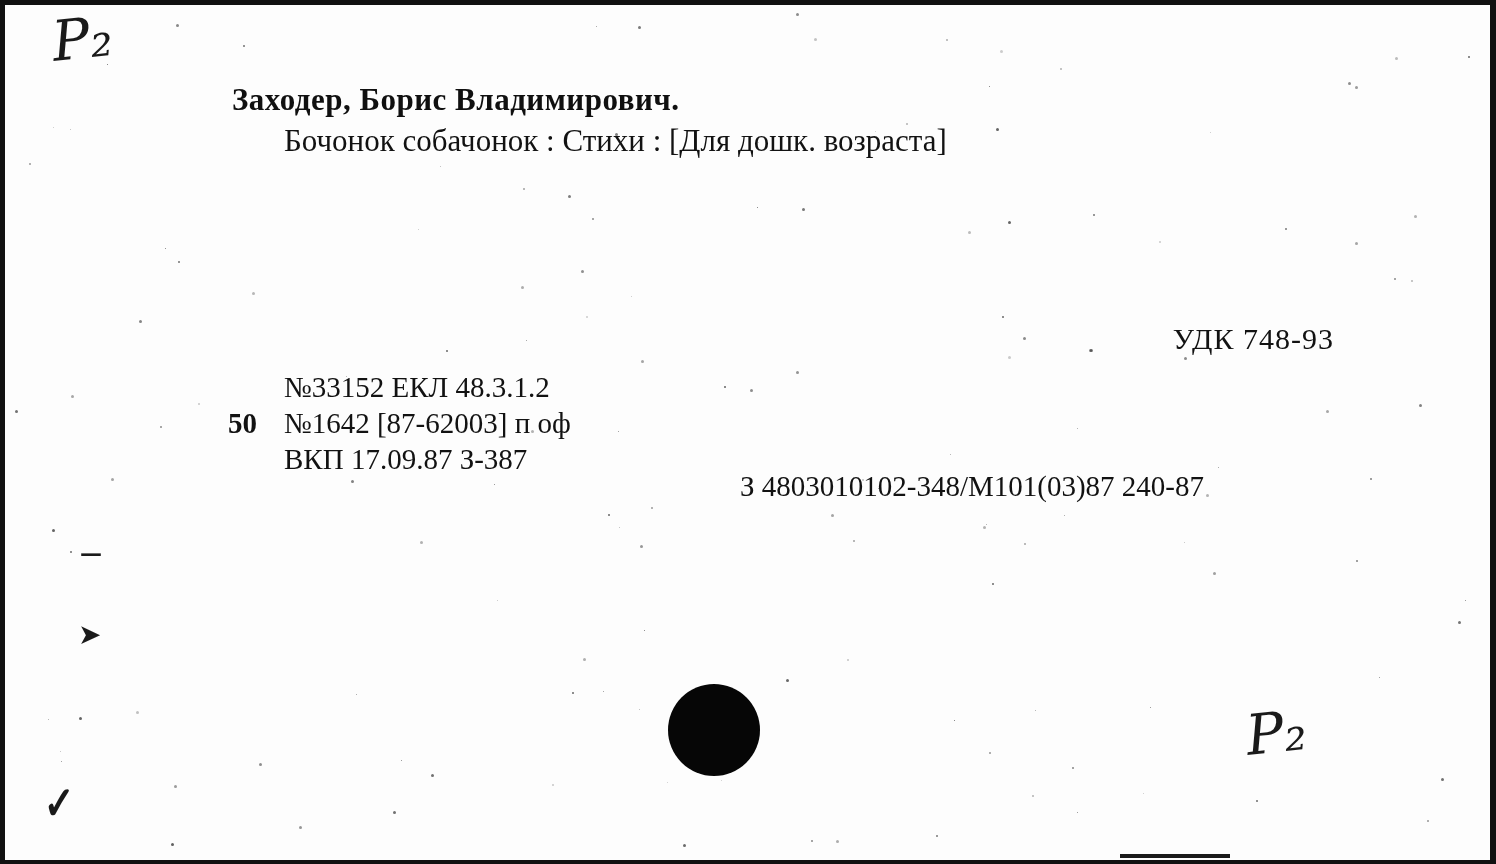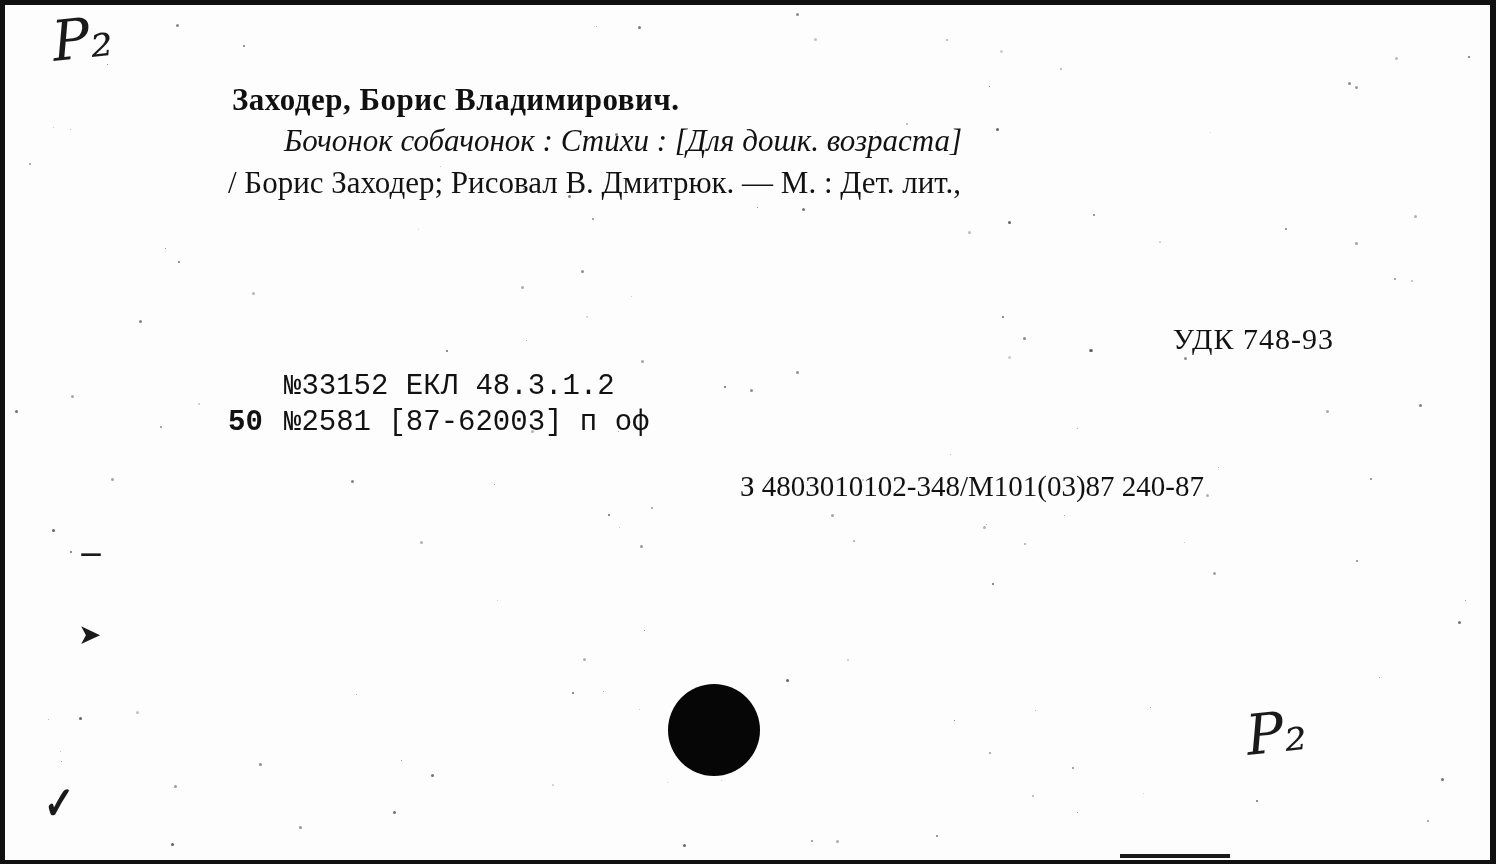--- a/index.html
+++ b/index.html
@@ -65,21 +65,20 @@
     width: 1190px;
     font-size: 31px;
     line-height: 42px;
     color: #121212;
   }
   .body-line {
     white-space: nowrap;
   }
   .body-line.indent {
     padding-left: 56px;
-    font-style: italic;
   }
 
   .price-line {
     position: absolute;
     left: 286px;
     top: 253px;
     font-size: 30px;
     color: #121212;
     white-space: nowrap;
   }
@@ -97,21 +96,20 @@
   .reg-block {
     position: absolute;
     left: 228px;
     top: 357px;
     font-size: 29px;
     line-height: 36px;
     color: #121212;
   }
   .reg-line {
     white-space: nowrap;
-    font-family: Liberation Mono, monospace;
   }
   .reg-line .lead {
     display: inline-block;
     width: 56px;
     font-weight: bold;
   }
   .reg-line .lead.blank {
     font-weight: normal;
   }
 
@@ -198,32 +196,34 @@
   <div class="edge-left"></div>
   <div class="edge-right"></div>
   <div class="edge-bottom"></div>
 
   <div class="record">
 
     <div class="heading">Заходер, Борис Владимирович.</div>
 
     <div class="body-block">
       <div class="body-line indent">Бочонок собачонок : Стихи : [Для дошк. возраста]</div>
-      <div class="body-line">/ Борис Заходер; Рисовал В. Дмитрюк. — М. : Дет. лит.,</div>
     </div>
 
 
     <div class="udc-line">УДК   748-93</div>
 
     <div class="reg-block">
       <div class="reg-line">
         <span class="lead blank"></span><span>№33152 ЕКЛ 48.3.1.2</span>
       </div>
       <div class="reg-line">
-        <span class="lead">50</span><span>№2581  [87-62003]  п оф</span>
+        <span class="lead">50</span><span>№1642  [87-62003]  п оф</span>
+      </div>
+      <div class="reg-line">
+        <span class="lead blank"></span><span>ВКП 17.09.87  З-387</span>
       </div>
     </div>
 
     <div class="isbn-line">З  4803010102-348/М101(03)87  240-87</div>
   </div>
 
   <div class="mark mark-p2-top">P₂</div>
   <div class="mark mark-p2-bottom">P₂</div>
   <div class="mark mark-check">✓</div>
   <div class="mark mark-tick">➤</div>

